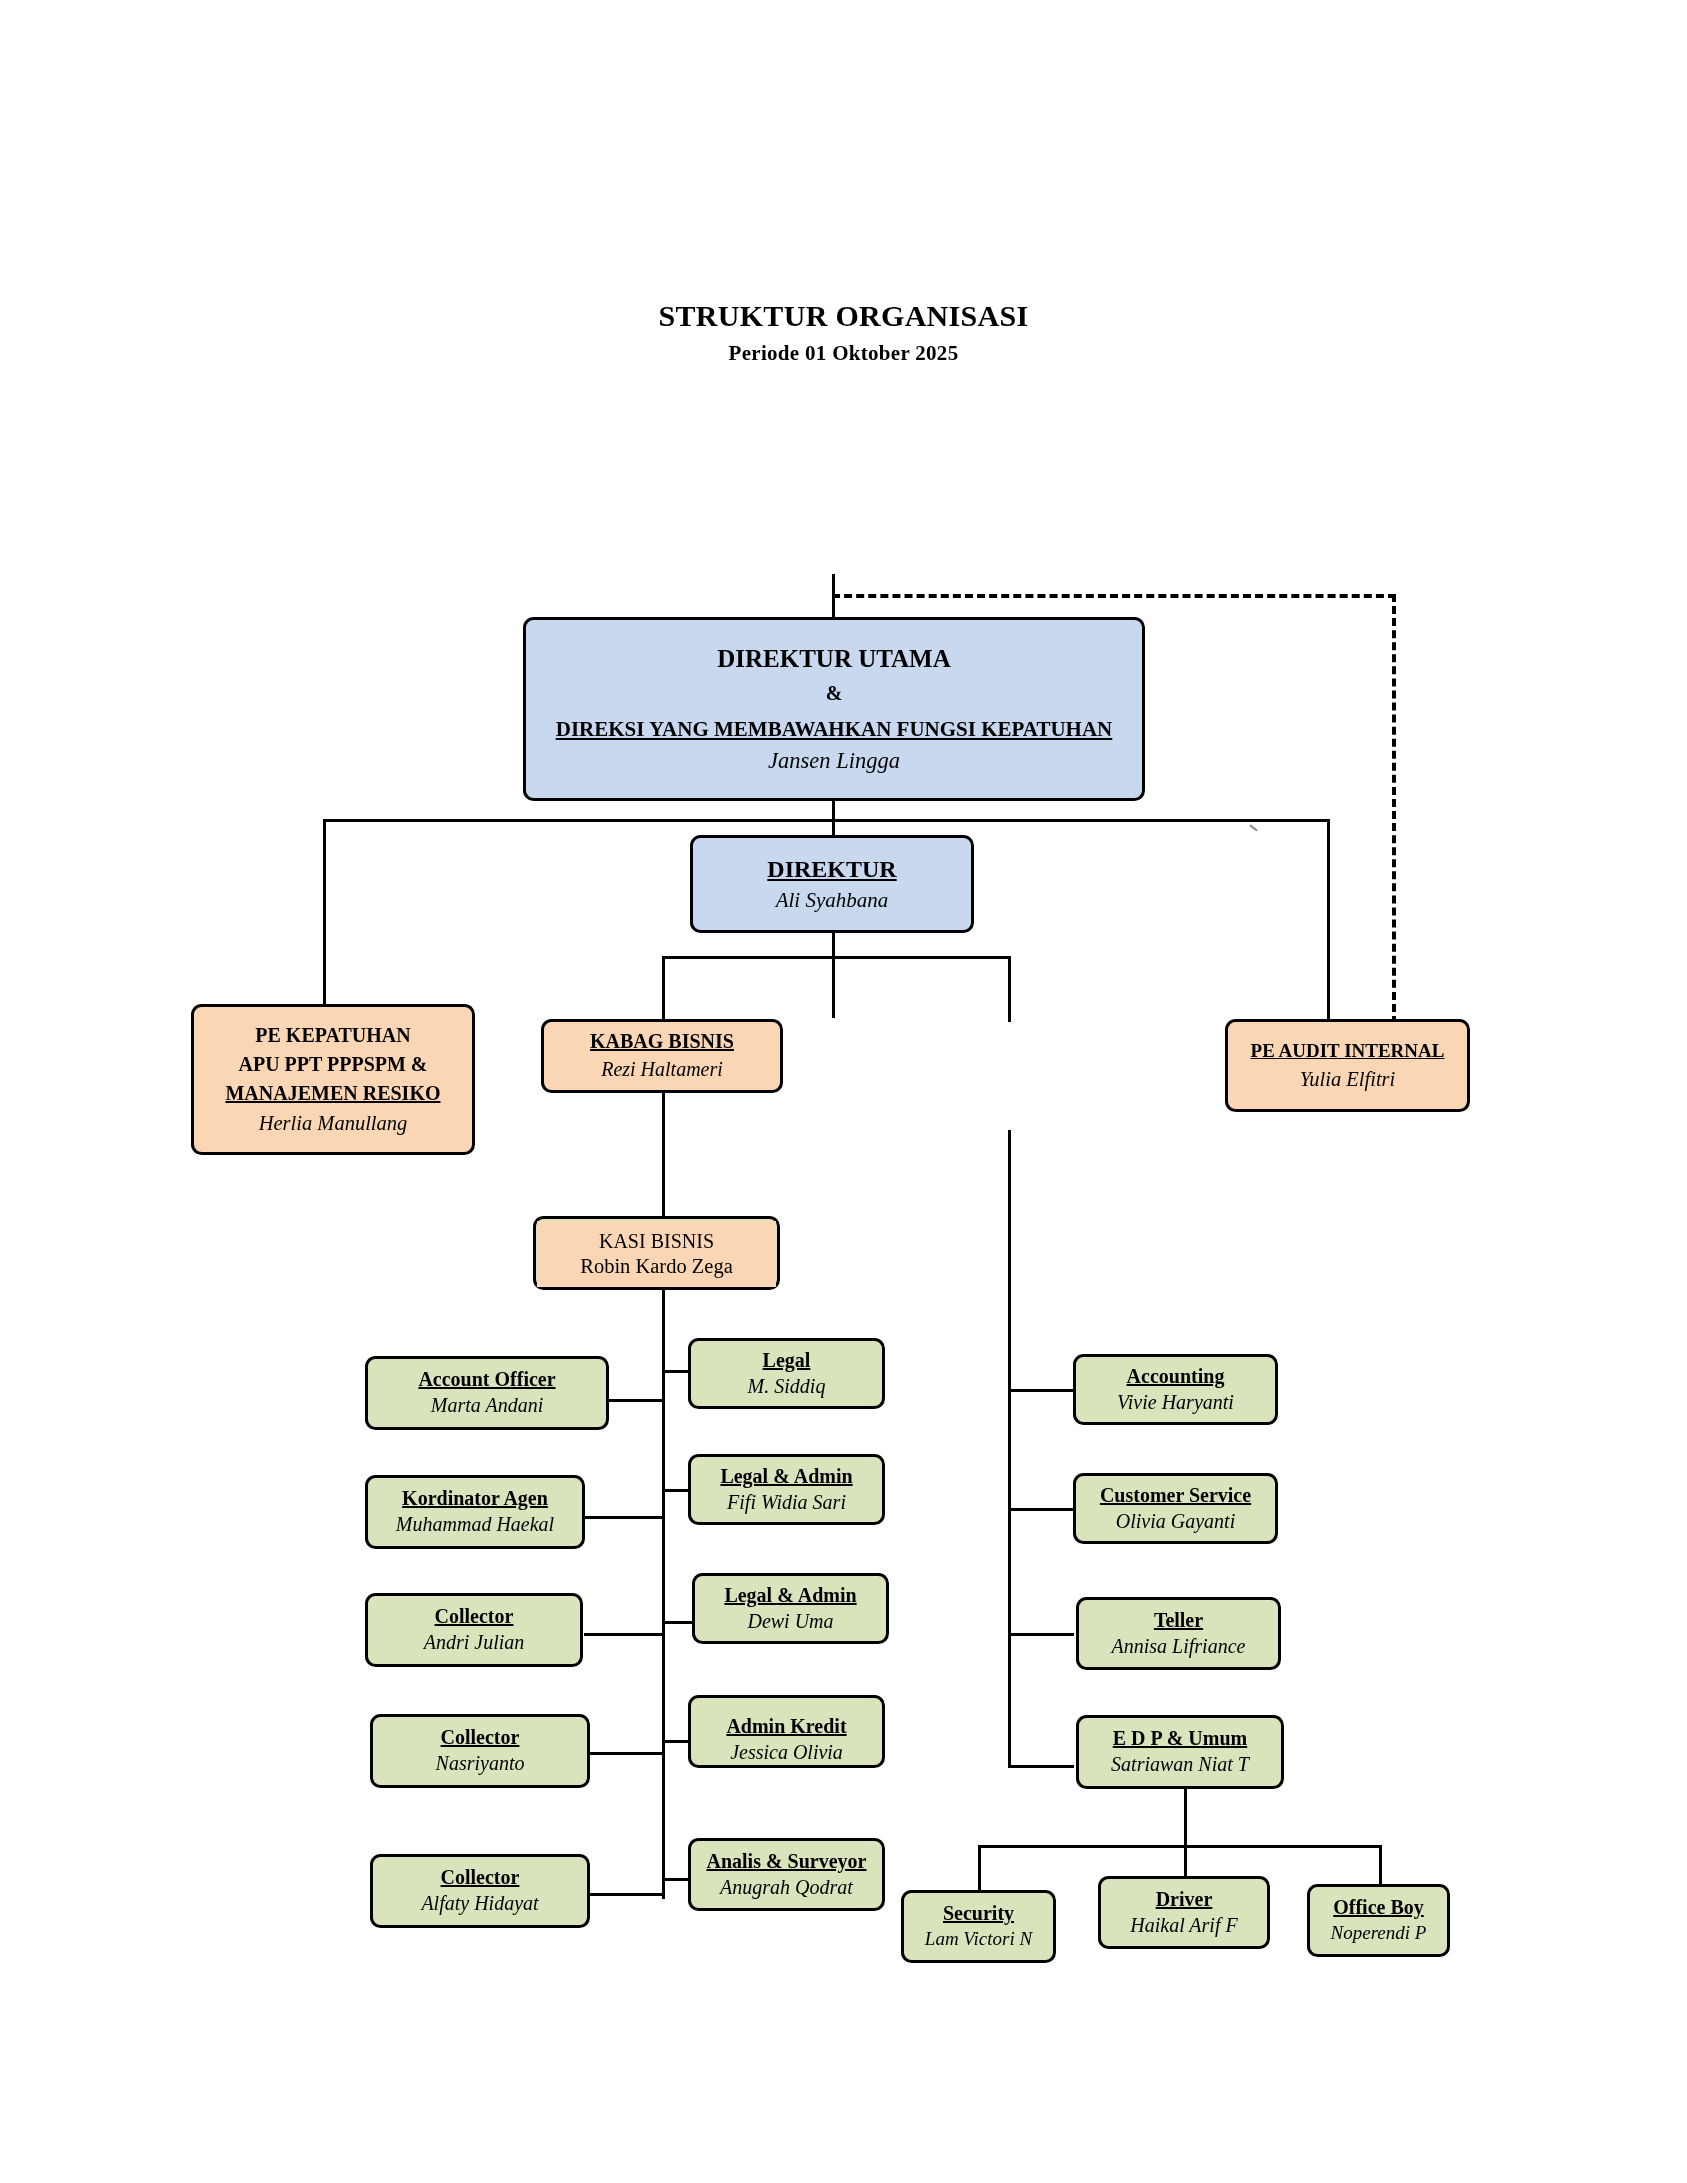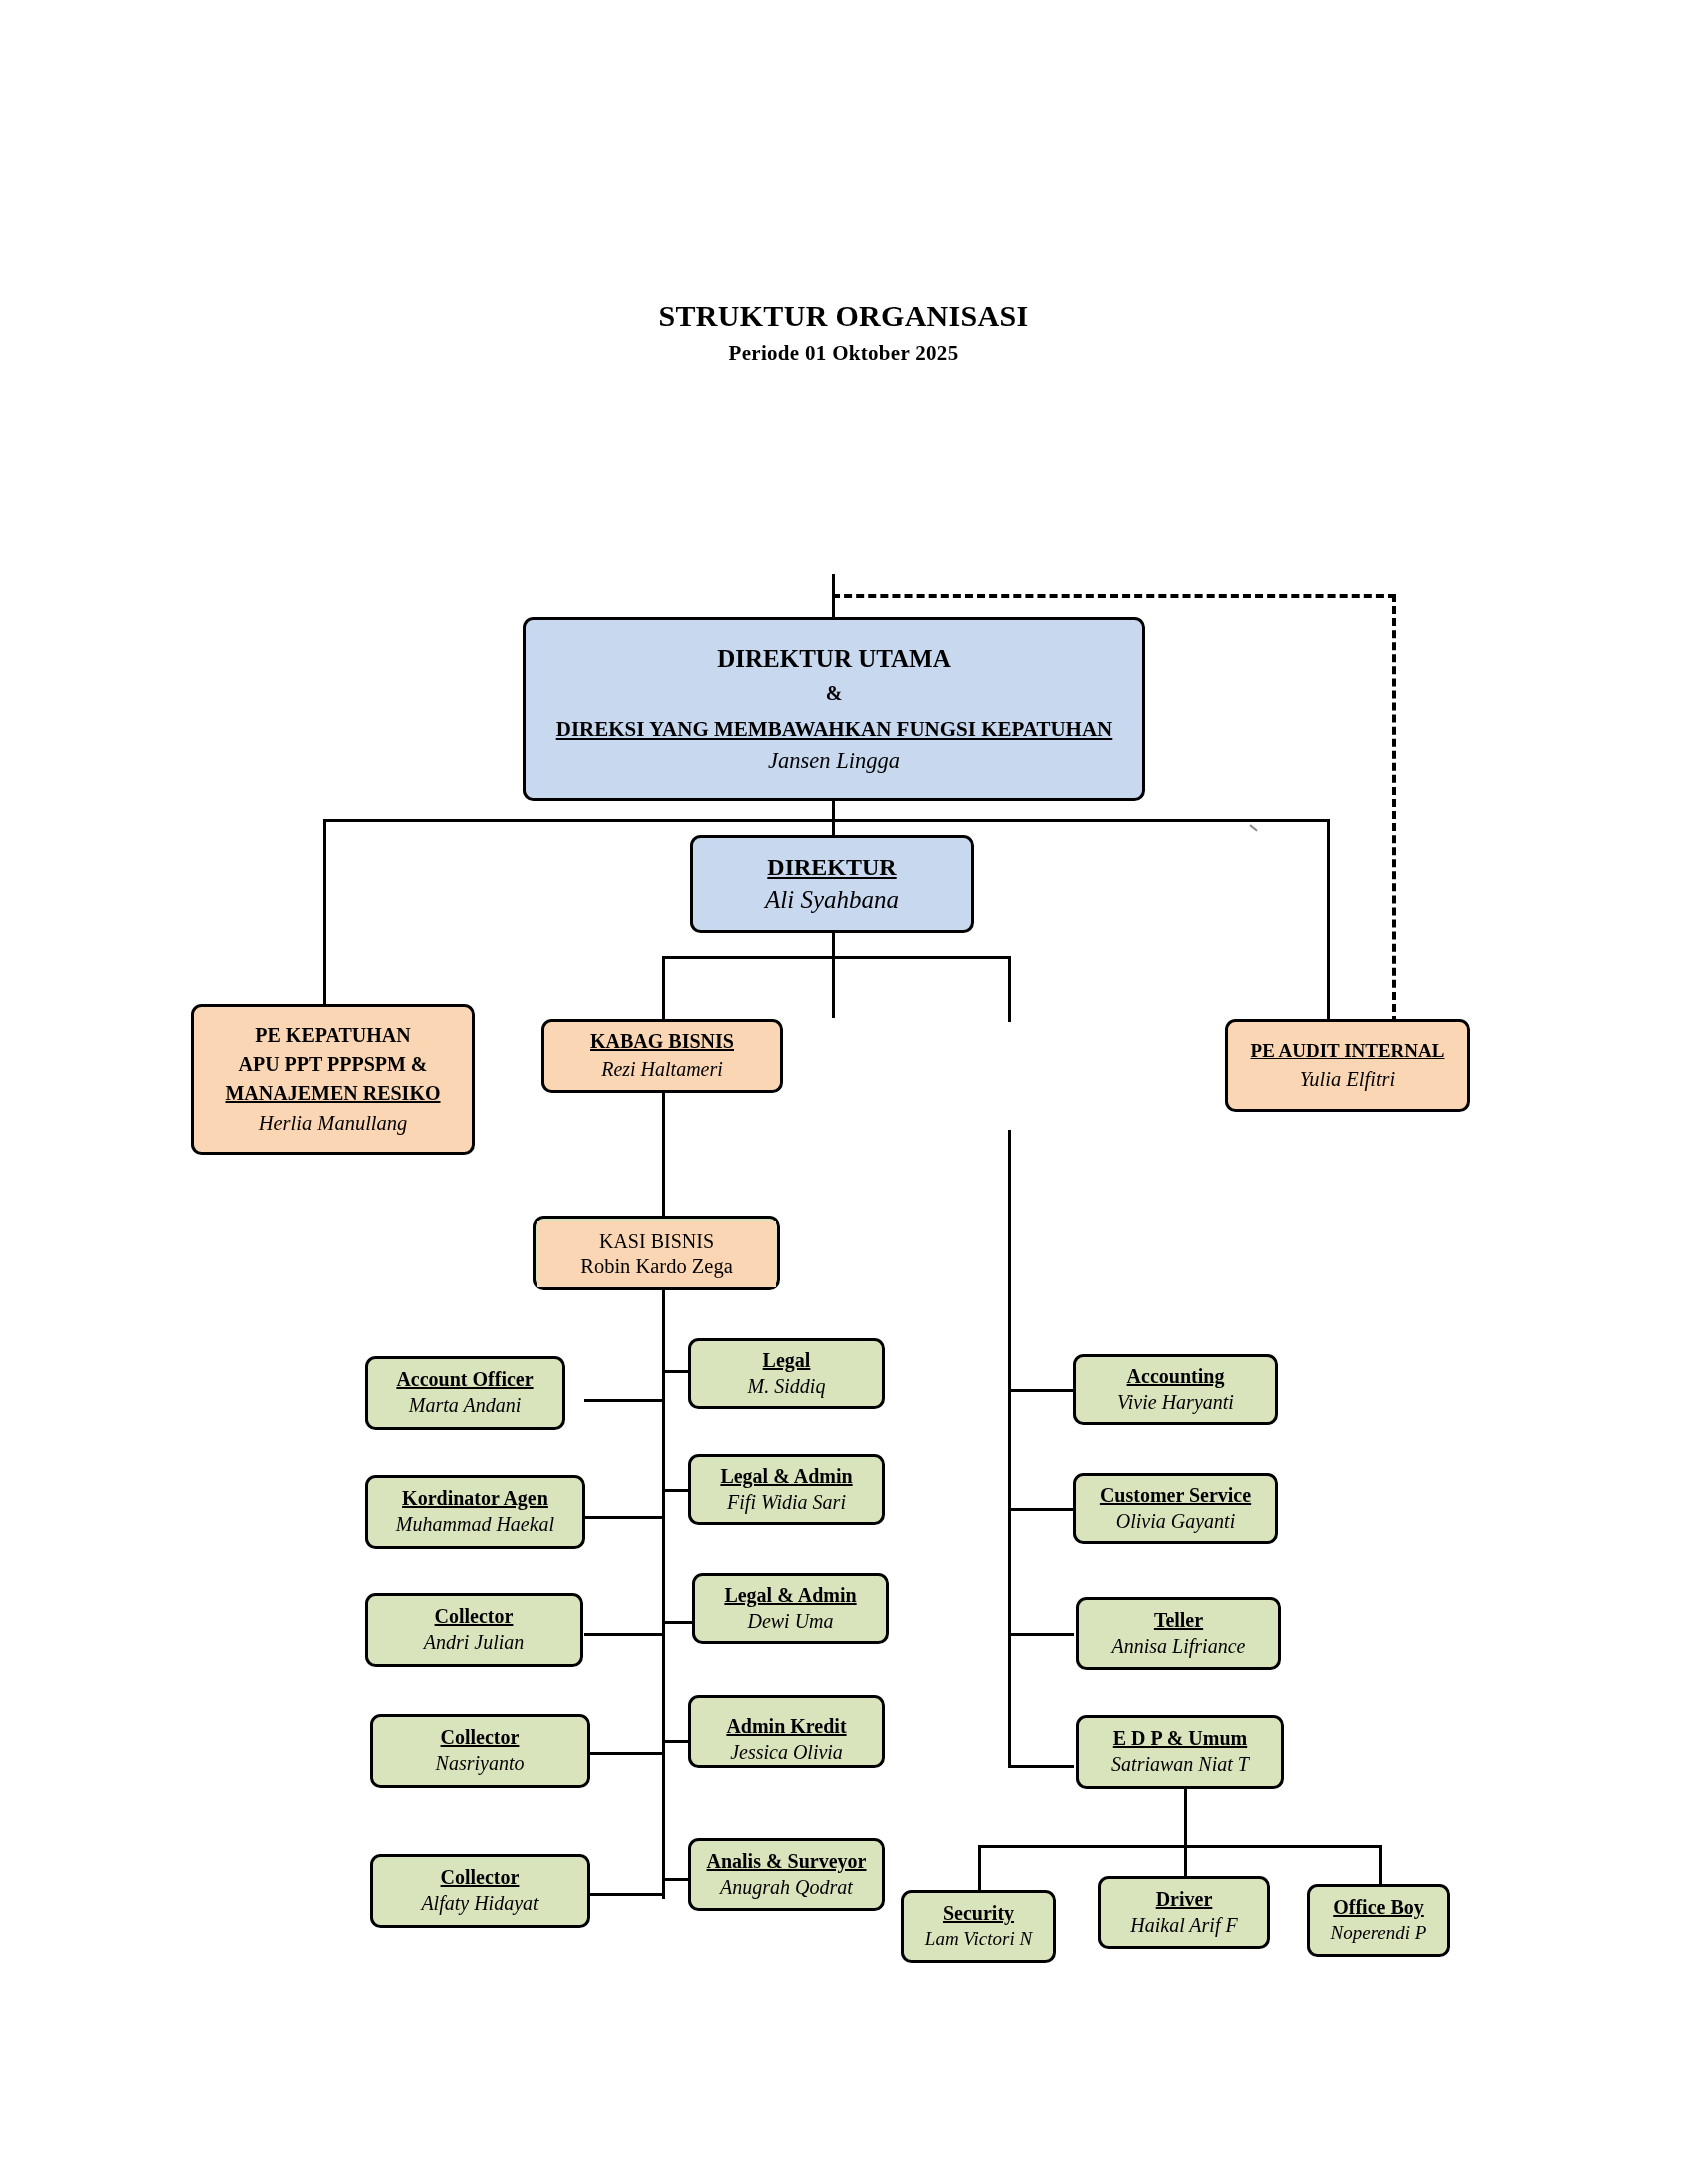--- a/index.html
+++ b/index.html
@@ -94,21 +94,21 @@
 
   <div class="node blue" style="left:523px;top:617px;width:622px;height:184px;padding:8px 13.2px;">
     <div class="ttl-plain" style="font-size:25px;">DIREKTUR UTAMA</div>
     <div class="ttl-plain" style="font-size:20px;margin-top:9.3px;">&amp;</div>
     <div class="ttl" style="font-size:21px;margin-top:10.6px;">DIREKSI YANG MEMBAWAHKAN FUNGSI KEPATUHAN</div>
     <div class="nm" style="font-size:22.5px;margin-top:6.6px;">Jansen Lingga</div>
   </div>
 
   <div class="node blue" style="left:690px;top:835px;width:284px;height:98px;">
     <div class="ttl" style="font-size:24px;">DIREKTUR</div>
-    <div class="nm" style="font-size:25px;margin-top:4px;">Ali Syahbana</div>
+    <div class="nm" style="font-size:21px;margin-top:4px;">Ali Syahbana</div>
   </div>
 
   <div class="node orange" style="left:191px;top:1004px;width:284px;height:151px;padding:4px 8px;">
     <div class="ttl-plain" style="font-size:20px;">PE KEPATUHAN</div>
     <div class="ttl-plain" style="font-size:20px;margin-top:5.3px;">APU PPT PPPSPM &amp;</div>
     <div class="ttl" style="font-size:20px;margin-top:5.3px;">MANAJEMEN RESIKO</div>
     <div class="nm" style="font-size:20.5px;margin-top:5.3px;">Herlia Manullang</div>
   </div>
 
   <div class="node orange" style="left:541px;top:1019px;width:242px;height:74px;">
@@ -122,21 +122,21 @@
     <div class="nm" style="font-size:20.5px;margin-top:4px;">Yulia Elfitri</div>
   </div>
 
   <div class="node green" style="left:533px;top:1216px;width:247px;height:74px;z-index:4;"></div>
   <div style="position:absolute;left:537px;top:1221px;width:239px;height:66px;background:#fad6b4;
               display:flex;flex-direction:column;align-items:center;justify-content:center;z-index:6;">
     <div class="ttl" style="font-size:20px;">KASI BISNIS </div>
     <div class="nm" style="font-size:20.5px;margin-top:2.6px;">Robin Kardo Zega</div>
   </div>
 
-  <div class="node green" style="left:365px;top:1356px;width:200px;height:74px;">
+  <div class="node green" style="left:365px;top:1356px;width:244px;height:74px;">
     <div class="ttl" style="font-size:20px;">Account Officer</div>
     <div class="nm" style="font-size:20px;margin-top:2.6px;">Marta Andani</div>
   </div>
 
   <div class="node green" style="left:365px;top:1475px;width:220px;height:74px;">
     <div class="ttl" style="font-size:20px;">Kordinator Agen</div>
     <div class="nm" style="font-size:20px;margin-top:2.6px;">Muhammad Haekal</div>
   </div>
 
   <div class="node green" style="left:365px;top:1593px;width:218px;height:74px;">

